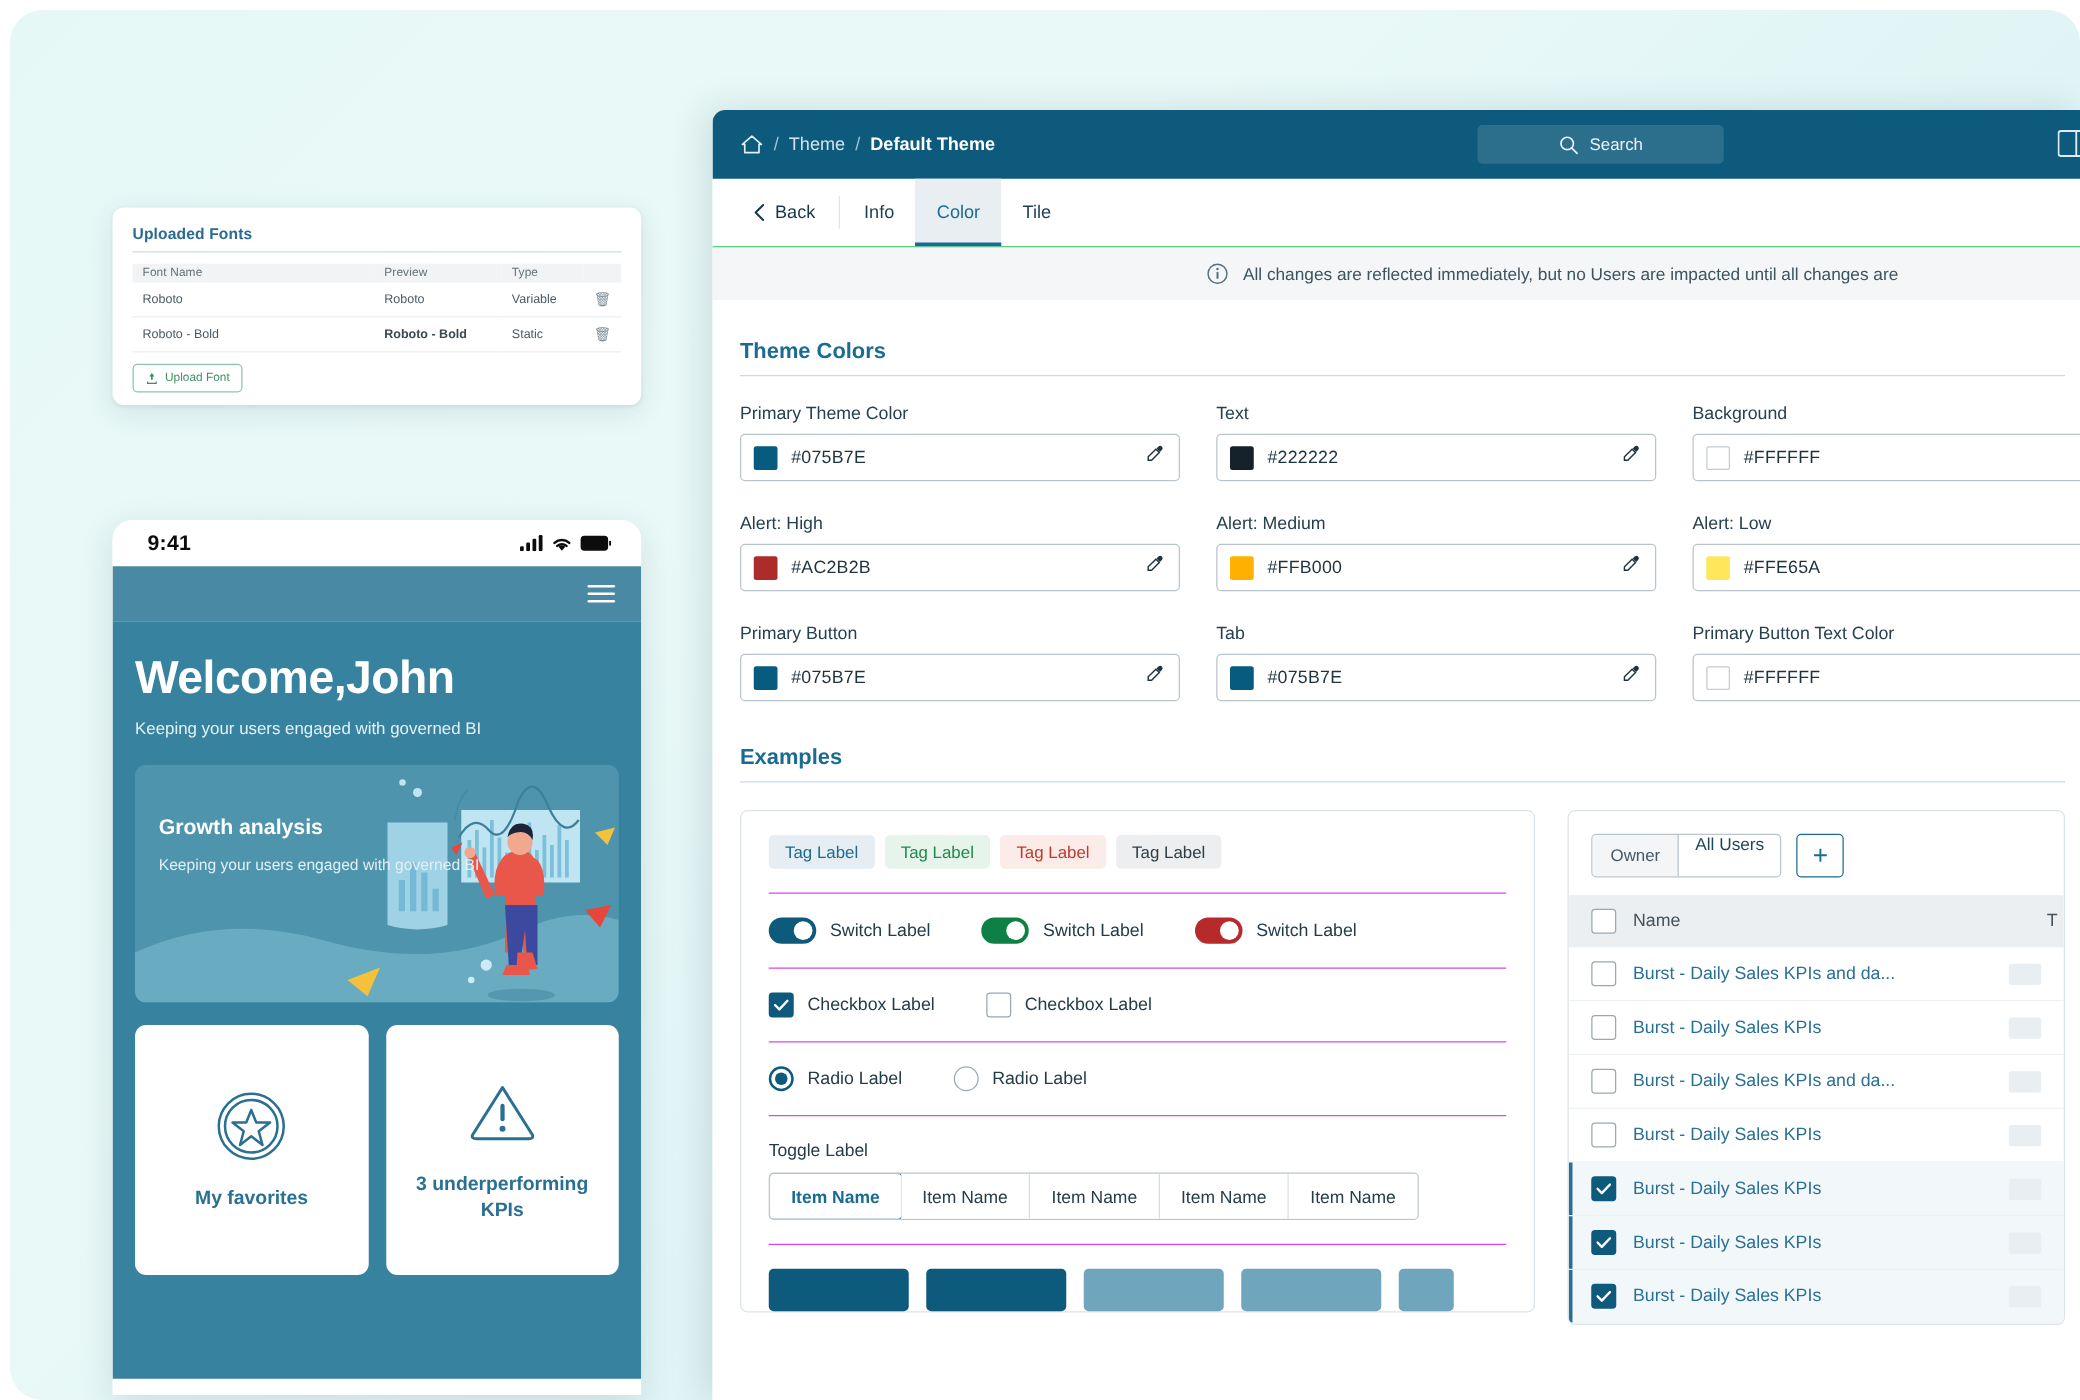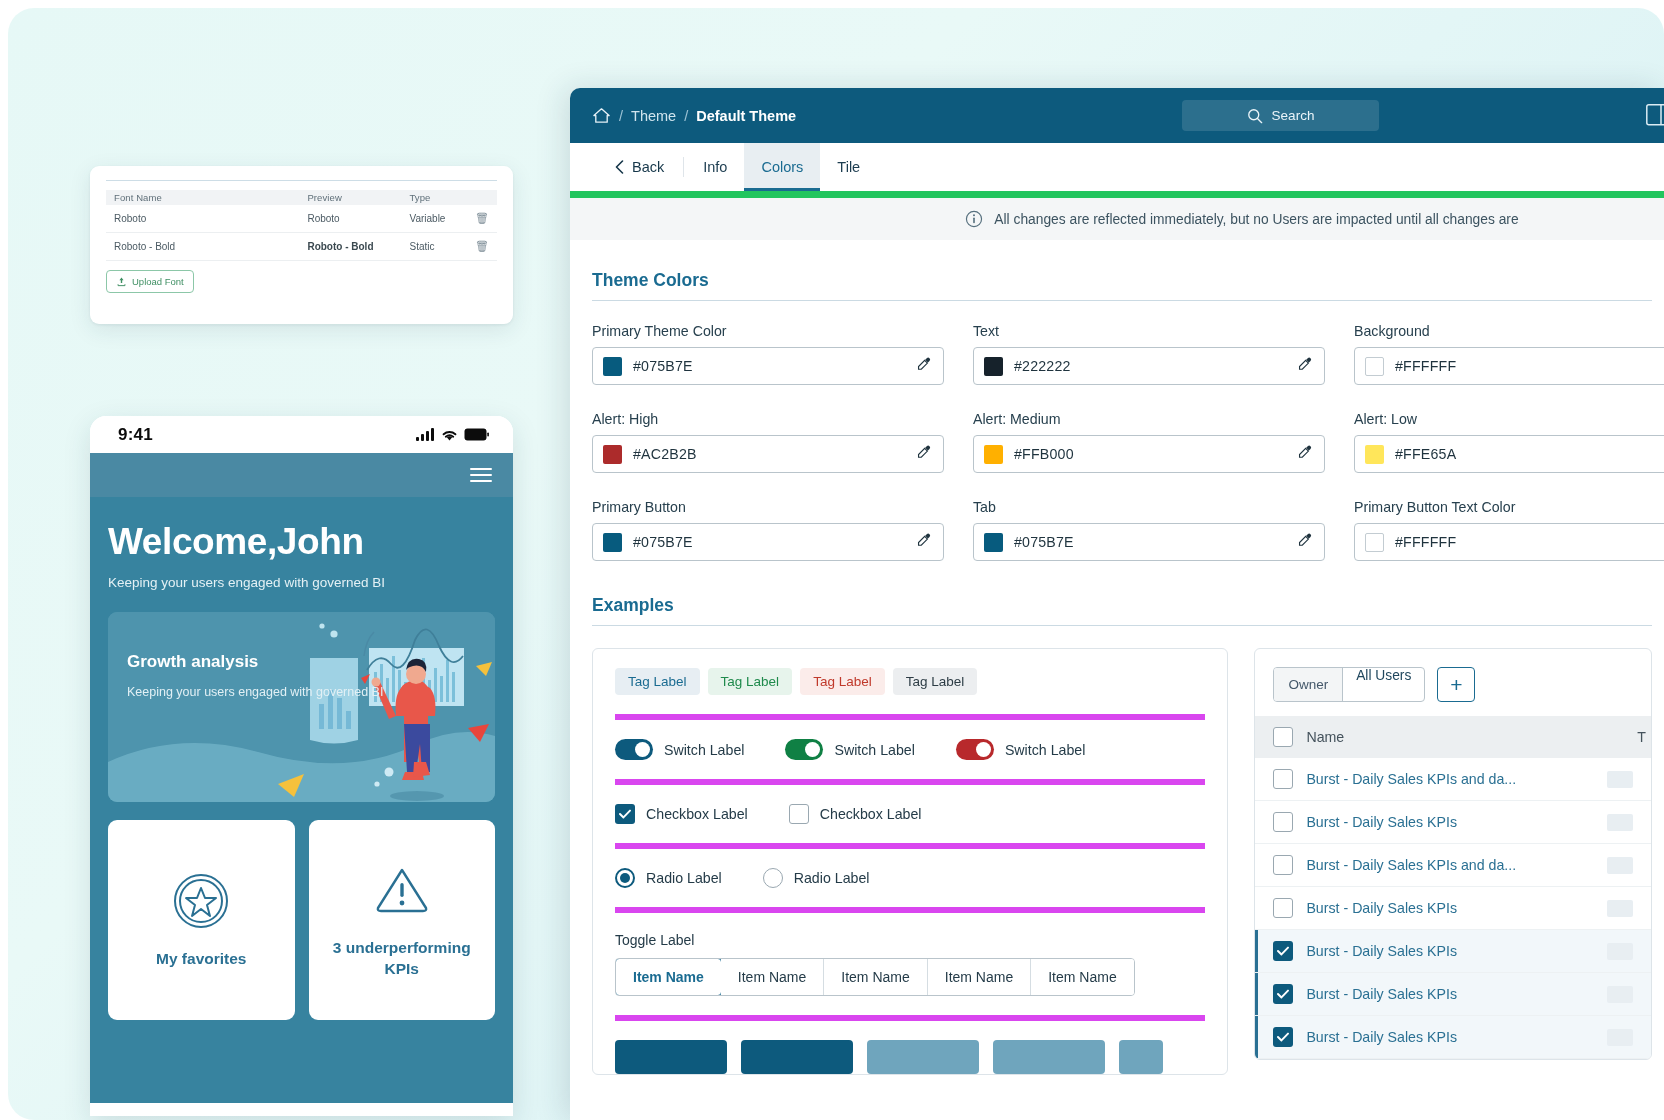--- a/index.html
+++ b/index.html
@@ -123,21 +123,21 @@
   #search-box {
     position:absolute; left: 612px; top: 12px;
     width: 197px; height: 31px; border-radius:4px;
     background: rgba(255,255,255,0.13);
     display:flex; align-items:center; justify-content:center; gap:9px;
     color:#eaf4f9; font-size:13.5px; cursor:text;
   }
   #topbar-right { position:absolute; right: -6px; top: 16px; }
   #tabbar {
     height: 55px; background:#ffffff; display:flex; align-items:stretch;
-    border-bottom: 7px solid #22c55e; padding-left: 28px;
+    border-bottom: 1px solid #22c55e; padding-left: 16px;
   }
   .tb-item {
     display:flex; align-items:center; padding: 0 17px; font-size:14.5px;
     color:#1d3d50; cursor:pointer; position:relative;
   }
   #back-btn { gap: 8px; color:#16374a; }
   .tb-div { width:1px; background:#dfe5ea; margin: 14px 2px; }
   .tb-tab.active {
     background:#e8eef2; color:#1a6b91; font-weight:normal;
   }
@@ -168,21 +168,21 @@
   .sw.outline { border:1px solid #c3ccd2; }
   .cf-val { font-size:14.2px; color:#1f333e; flex:1; letter-spacing:.2px; }
   .eyedrop { flex:none; cursor:pointer; }
   
   #examples-wrap { margin-top: 34px; }
   #examples-row { display:flex; gap: 26px; align-items:flex-start; }
   .ex-panel {
     width: 640px; border:1px solid #dde4e9; border-radius:6px;
     background:#fff; padding: 0 22px;
   }
-  .ex-line { border-bottom:6px solid #d946ef; padding: 19px 0; }
+  .ex-line { border-bottom:1px solid #d946ef; padding: 19px 0; }
   .ex-line:last-child { border-bottom:none; }
   .tag {
     display:inline-block; font-size:13.5px; padding:6px 13px; border-radius:4px; margin-right:8px;
   }
   .sw-row { display:flex; align-items:center; gap:10px; }
   .sw-row .grp { display:flex; align-items:center; gap:11px; margin-right:31px; }
   .switch {
     width:38px; height:21px; border-radius:11px; position:relative; flex:none; cursor:pointer;
   }
   .switch i {
@@ -236,20 +236,21 @@
   .lp-row.sel { background:#f2f7fa; }
   .lp-row.sel::before { content:''; position:absolute; left:0; top:0; bottom:0; width:3px; background:#2a7093; }
   .lp-pill { position:absolute; right:0; width:26px; height:17px; background:#e8eef2; border-radius:2px; }
 </style>
 </head>
 <body>
 
 <div id="backdrop"></div>
 
 <div id="fonts-card">
+  <h3>Uploaded Fonts</h3>
   <div class="rule"></div>
   <table class="ft-table">
     <thead>
         <tr>
       <th class="c-name">Font Name</th>
       <th class="c-prev">Preview</th>
       <th class="c-type">Type</th>
       <th class="c-act"></th>
     </tr>
       </thead>
@@ -412,21 +413,21 @@
 
   <div id="tabbar">
     <div class="tb-item" id="back-btn">
       <svg width="9" height="14" viewBox="0 0 9 14">
         <path d="M7.5 1 L1.5 7 L7.5 13" stroke="#16374a" stroke-width="1.6" fill="none" stroke-linecap="round" stroke-linejoin="round"></path>
       </svg>
       <span>Back</span>
     </div>
     <div class="tb-div"></div>
     <div class="tb-item tb-tab">Info</div>
-    <div class="tb-item tb-tab active">Colors</div>
+    <div class="tb-item tb-tab active">Color</div>
     <div class="tb-item tb-tab">Tile</div>
   </div>
 
   <div id="info-banner">
     <svg width="18" height="18" viewBox="0 0 20 20">
       <circle cx="10" cy="10" r="8.4" stroke="#56707e" stroke-width="1.3" fill="none"></circle>
       <circle cx="10" cy="5.8" r="1.1" fill="#56707e"></circle>
       <rect x="9.1" y="8.3" width="1.8" height="6.4" rx="0.9" fill="#56707e"></rect>
     </svg>
     <span>All changes are reflected immediately, but no Users are impacted until all changes are</span>

